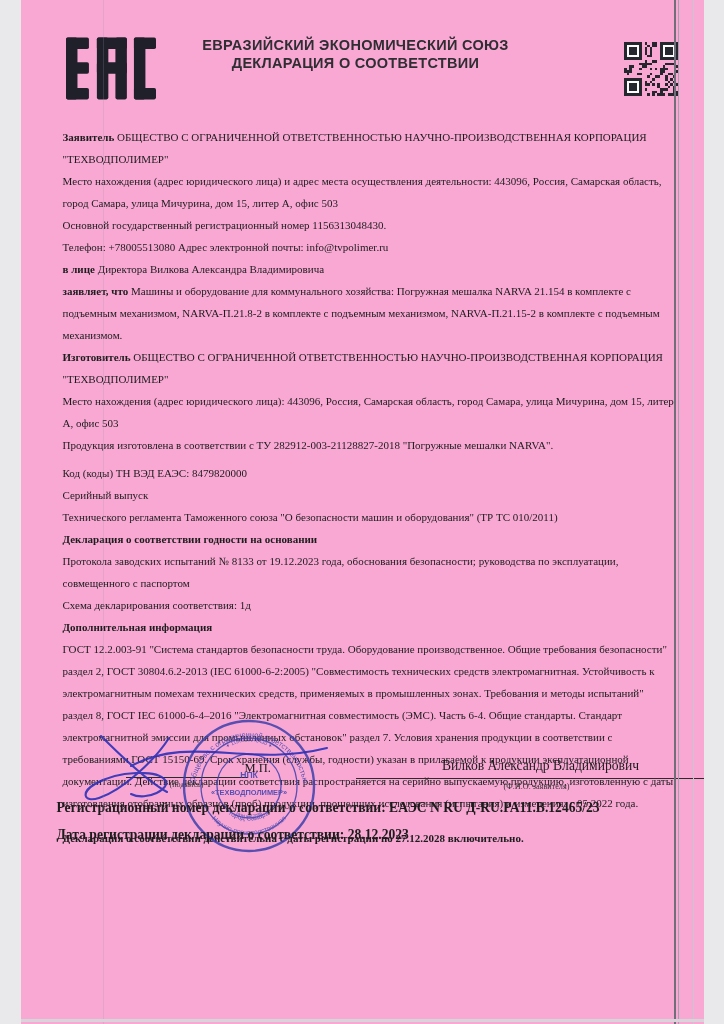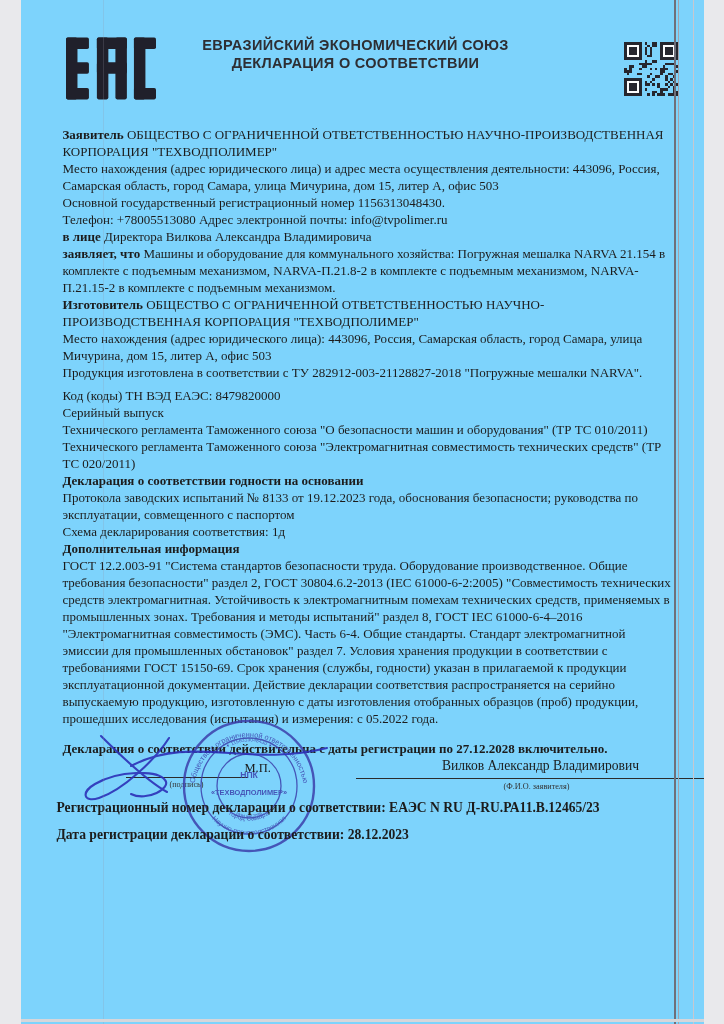--- a/index.html
+++ b/index.html
@@ -1,32 +1,32 @@
 <!DOCTYPE html>
 <html lang="ru"><head>
 <meta charset="utf-8">
 <style>
   html,body{margin:0;padding:0;background:#e9e9ec;}
   .page{
     position:relative;width:683px;height:1024px;margin:0 auto;
-    background:#7dd3fc;overflow:hidden;
+    background:#f9a8d4;overflow:hidden;
     font-family:"Liberation Serif",serif;color:#1c1c1c;
   }
   
   .eac-logo{position:absolute;left:45px;top:33px;}
   .hdr-title{
     position:absolute;left:150px;top:36px;width:370px;text-align:center;
     font-family:"Liberation Sans",sans-serif;font-weight:bold;
     font-size:14.5px;line-height:18px;color:#2e2e33;letter-spacing:.3px;
   }
   .qr{position:absolute;left:602px;top:42px;}
   
   .doc-body{
     position:absolute;left:42px;top:126px;width:612px;
-    font-size:13px;line-height:17px;
+    font-size:11px;line-height:22px;
   }
   .doc-body p{margin:0;}
   .doc-body .lead{font-weight:bold;}
   .bold{font-weight:bold;}
   .gap-sm{margin-top:6px !important;}
   .gap-md{margin-top:13px !important;}
   
   .signer-name{position:absolute;left:360px;top:758px;width:320px;text-align:center;font-size:13.6px;}
   .sig-line{position:absolute;border-top:1.4px solid #2b2b2b;height:0;}
   .sig-line.left{left:105px;top:777px;width:122px;}
@@ -188,21 +188,20 @@
     <p>Основной государственный регистрационный номер 1156313048430.</p>
     <p>Телефон: +78005513080 Адрес электронной почты: info@tvpolimer.ru</p>
     <p><span class="lead">в лице</span><span> Директора Вилкова Александра Владимировича</span></p>
     <p><span class="lead">заявляет, что</span><span> Машины и оборудование для коммунального хозяйства: Погружная мешалка NARVA 21.154 в комплекте с подъемным механизмом, NARVA-П.21.8-2 в комплекте с подъемным механизмом, NARVA-П.21.15-2 в комплекте с подъемным механизмом.</span></p>
     <p><span class="lead">Изготовитель</span><span> ОБЩЕСТВО С ОГРАНИЧЕННОЙ ОТВЕТСТВЕННОСТЬЮ НАУЧНО-ПРОИЗВОДСТВЕННАЯ КОРПОРАЦИЯ "ТЕХВОДПОЛИМЕР"</span></p>
     <p>Место нахождения (адрес юридического лица): 443096, Россия, Самарская область, город Самара, улица Мичурина, дом 15, литер А, офис 503</p>
     <p>Продукция изготовлена в соответствии с ТУ 282912-003-21128827-2018 "Погружные мешалки NARVA".</p>
     <p class="gap-sm">Код (коды) ТН ВЭД ЕАЭС: 8479820000</p>
     <p>Серийный выпуск</p>
     <p>Технического регламента Таможенного союза "О безопасности машин и оборудования" (ТР ТС 010/2011)</p>
-    <p>Технического регламента Таможенного союза "Электромагнитная совместимость технических средств" (ТР ТС 020/2011)</p>
     <p class="bold">Декларация о соответствии годности на основании</p>
     <p>Протокола заводских испытаний № 8133 от 19.12.2023 года, обоснования безопасности; руководства по эксплуатации, совмещенного с паспортом</p>
     <p>Схема декларирования соответствия: 1д</p>
     <p class="bold">Дополнительная информация</p>
     <p>ГОСТ 12.2.003-91 "Система стандартов безопасности труда. Оборудование производственное. Общие требования безопасности" раздел 2, ГОСТ 30804.6.2-2013 (IEC 61000-6-2:2005) "Совместимость технических средств электромагнитная. Устойчивость к электромагнитным помехам технических средств, применяемых в промышленных зонах. Требования и методы испытаний" раздел 8, ГОСТ IEC 61000-6-4–2016 "Электромагнитная совместимость (ЭМС). Часть 6-4. Общие стандарты. Стандарт электромагнитной эмиссии для промышленных обстановок" раздел 7. Условия хранения продукции в соответствии с требованиями ГОСТ 15150-69. Срок хранения (службы, годности) указан в прилагаемой к продукции эксплуатационной документации. Действие декларации соответствия распространяется на серийно выпускаемую продукцию, изготовленную с даты изготовления отобранных образцов (проб) продукции, прошедших исследования (испытания) и измерения: с 05.2022 года.</p>
     <p class="bold gap-md">Декларация о соответствии действительна с даты регистрации по 27.12.2028 включительно.</p>
   </div>
 
   <div class="signer-name">Вилков Александр Владимирович</div>
   <div class="sig-line left"></div>

